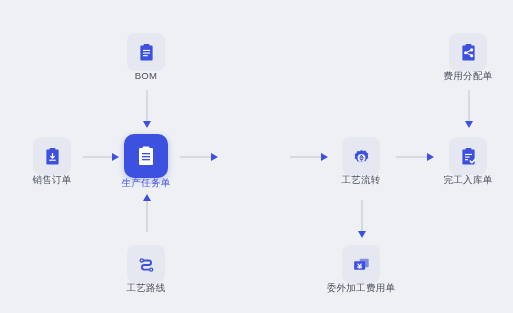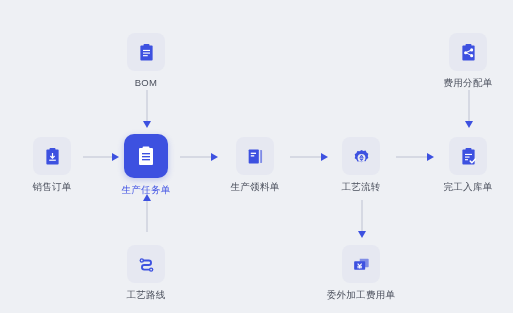--- a/index.html
+++ b/index.html
@@ -19,21 +19,21 @@
     height: 313px;
   }
 
   
   .node {
     position: absolute;
     width: 72px;
     display: flex;
     flex-direction: column;
     align-items: center;
-    gap: 7px;
+    gap: 0;
   }
   .tile {
     width: 38px;
     height: 38px;
     border-radius: 8px;
     background: #e6e8f1;
     display: flex;
     align-items: center;
     justify-content: center;
   }
@@ -175,31 +175,20 @@
         <path d="M6 4h12a1 1 0 0 1 1 1v15a1 1 0 0 1-1 1H6a1 1 0 0 1-1-1V5a1 1 0 0 1 1-1z" fill="#ffffff"></path>
         <path d="M9.5 2.4h5a.9.9 0 0 1 .9.9v1.6H8.6V3.3a.9.9 0 0 1 .9-.9z" fill="#ffffff"></path>
         <rect x="8" y="9" width="8" height="1.35" fill="#3d51e0"></rect>
         <rect x="8" y="12" width="8" height="1.35" fill="#3d51e0"></rect>
         <rect x="8" y="15" width="8" height="1.35" fill="#3d51e0"></rect>
       </svg>
     </div>
     <div class="label">生产任务单</div>
   </div>
 
-  <div class="node" style="left:219px; top:137px;">
-    <div class="tile">
-      <svg width="21" height="21" viewBox="0 0 24 24">
-        <path d="M5 4h10a.8.8 0 0 1 .8.8v14.4a.8.8 0 0 1-.8.8H5a.8.8 0 0 1-.8-.8V4.8A.8.8 0 0 1 5 4z" fill="#3d51e0"></path>
-        <path d="M17.4 4.6h1.4a.7.7 0 0 1 .7.7v13.4a.7.7 0 0 1-.7.7h-1.4z" fill="#3d51e0" opacity=".62"></path>
-        <rect x="6.6" y="7.6" width="6" height="1.5" fill="#ffffff"></rect>
-        <rect x="6.6" y="10.5" width="4" height="1.5" fill="#ffffff"></rect>
-      </svg>
-    </div>
-    <div class="label">生产领料单</div>
-  </div>
 
   <div class="node" style="left:325px; top:137px;">
     <div class="tile">
       <svg width="21" height="21" viewBox="0 0 24 24">
         <path d="M12 2.6l2.25 1.05 2.45-.38 1.05 2.25 2.03 1.42-.6 2.4.6 2.4-2.03 1.42-1.05 2.25-2.45-.38L12 16.5l-2.25-1.07-2.45.38-1.05-2.25L4.22 12.1l.6-2.4-.6-2.4L6.25 5.9 7.3 3.65l2.45.38z" fill="#3d51e0" transform="translate(0 2)"></path>
         <circle cx="12" cy="13.5" r="4.5" fill="#e6e8f1"></circle>
         <path d="M10.6 12.3l1.4-1.5 1.4 1.5M13.4 14.7L12 16.2l-1.4-1.5" fill="none" stroke="#3d51e0" stroke-width="1.25"></path>
         <rect x="9.6" y="12.9" width="4.8" height="1.2" fill="#3d51e0"></rect>
       </svg>
     </div>

